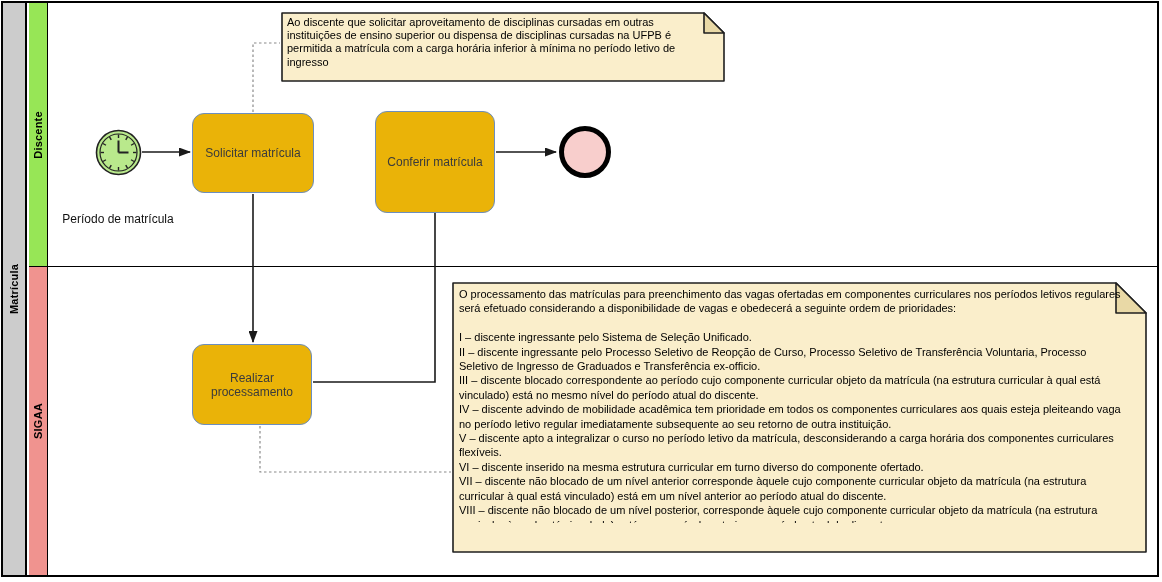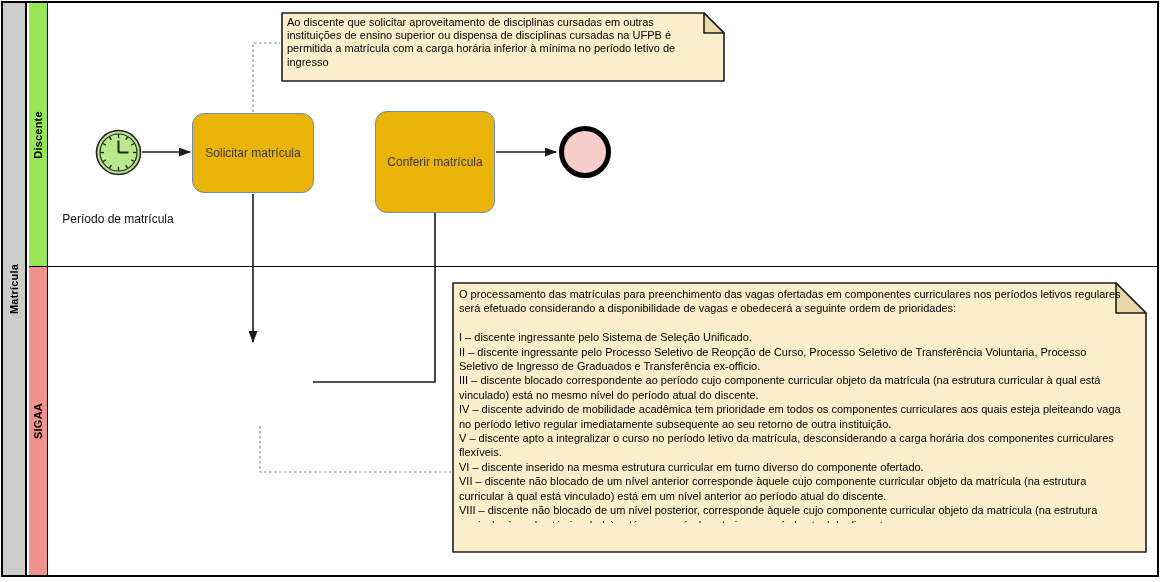--- a/index.html
+++ b/index.html
@@ -110,20 +110,24 @@
     </svg>
   </div>
   <div class="event-label">Período de matrícula</div>
 
   <div class="task solicitar">
     <span>Solicitar matrícula</span>
   </div>
   <div class="task conferir">
     <span>Conferir matrícula</span>
   </div>
+  <div class="task realizar">
+    <span style="white-space:pre-line">Realizar
+processamento</span>
+  </div>
 
   <div class="end-event"></div>
 
   <div class="note n1">
     <svg width="444" height="70" viewBox="0 0 444 70">
       <polygon class="note-shape" points="1,1 423,1 443,21 443,69 1,69"></polygon>
       <polygon class="note-fold" points="423,1 423,21 443,21"></polygon>
     </svg>
     <div class="note-text">Ao discente que solicitar aproveitamento de disciplinas cursadas em outras instituições de ensino superior ou dispensa de disciplinas cursadas na UFPB é permitida a matrícula com a carga horária inferior à mínima no período letivo de ingresso</div>
   </div>

